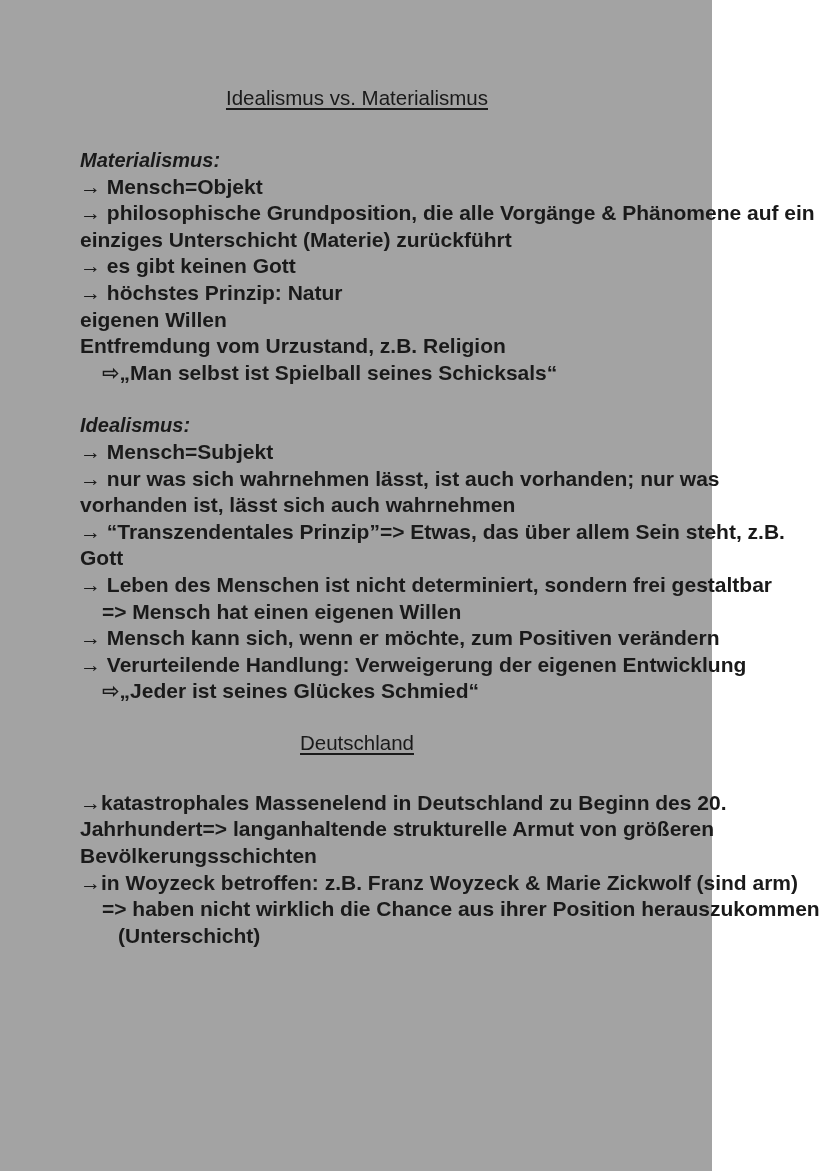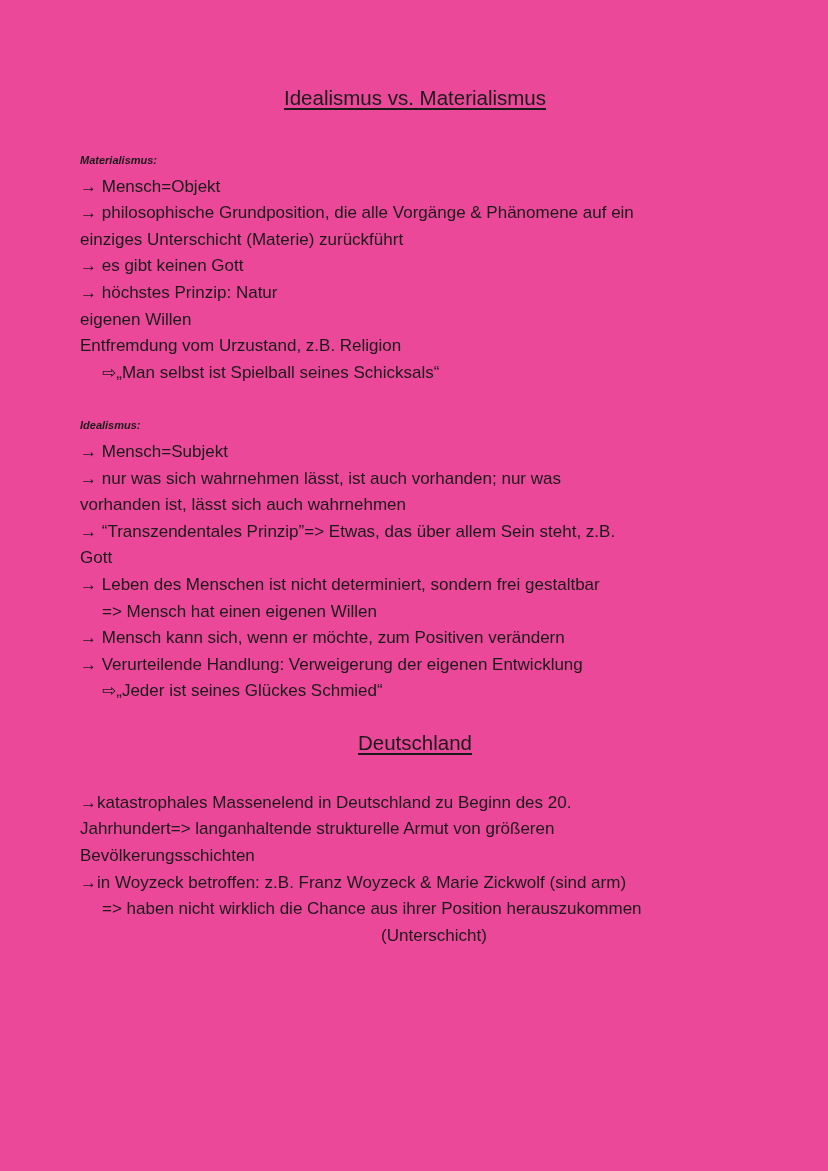--- a/index.html
+++ b/index.html
@@ -5,51 +5,52 @@
   * { margin: 0; padding: 0; box-sizing: border-box; }
   html, body { background: #ffffff; }
   body {
     width: 828px;
     height: 1171px;
     font-family: "Liberation Sans", "DejaVu Sans", sans-serif;
     color: #1a1a1a;
     overflow: hidden;
   }
   .page {
-    width: 828px;
+    width: 712px;
     min-height: 1171px;
-    background: #ec4899;
+    background: #a3a3a3;
     padding: 84px 78px 40px 80px;
   }
   .title {
     text-align: center;
     font-size: 20.5px;
     line-height: 27px;
     font-weight: 400;
     margin: 24px 0 34px 0;
   }
   .title:first-child { margin-top: 0; margin-bottom: 36px; }
   .title-text {
     text-decoration: underline;
     text-underline-offset: 3px;
   }
   .heading {
     font-weight: 700;
     font-style: italic;
-    font-size: 11px;
+    font-size: 20px;
     line-height: 26.6px;
     margin-top: 26px;
   }
   .line {
-    font-size: 17px;
+    font-size: 21px;
     line-height: 26.6px;
     white-space: nowrap;
+    font-weight: bold;
   }
   .indent-1 { padding-left: 22px; }
-  .indent-2 { padding-left: 38px; text-align: center; }
+  .indent-2 { padding-left: 38px; }
 </style>
 </head>
 <body>
 
 <div class="page">
   <div id="doc-root">
       <div class="title"><span class="title-text">Idealismus vs. Materialismus</span></div>
       <div class="heading">Materialismus:</div>
       <div class="line">→ Mensch=Objekt</div>
       <div class="line">→ philosophische Grundposition, die alle Vorgänge &amp; Phänomene auf ein</div>

